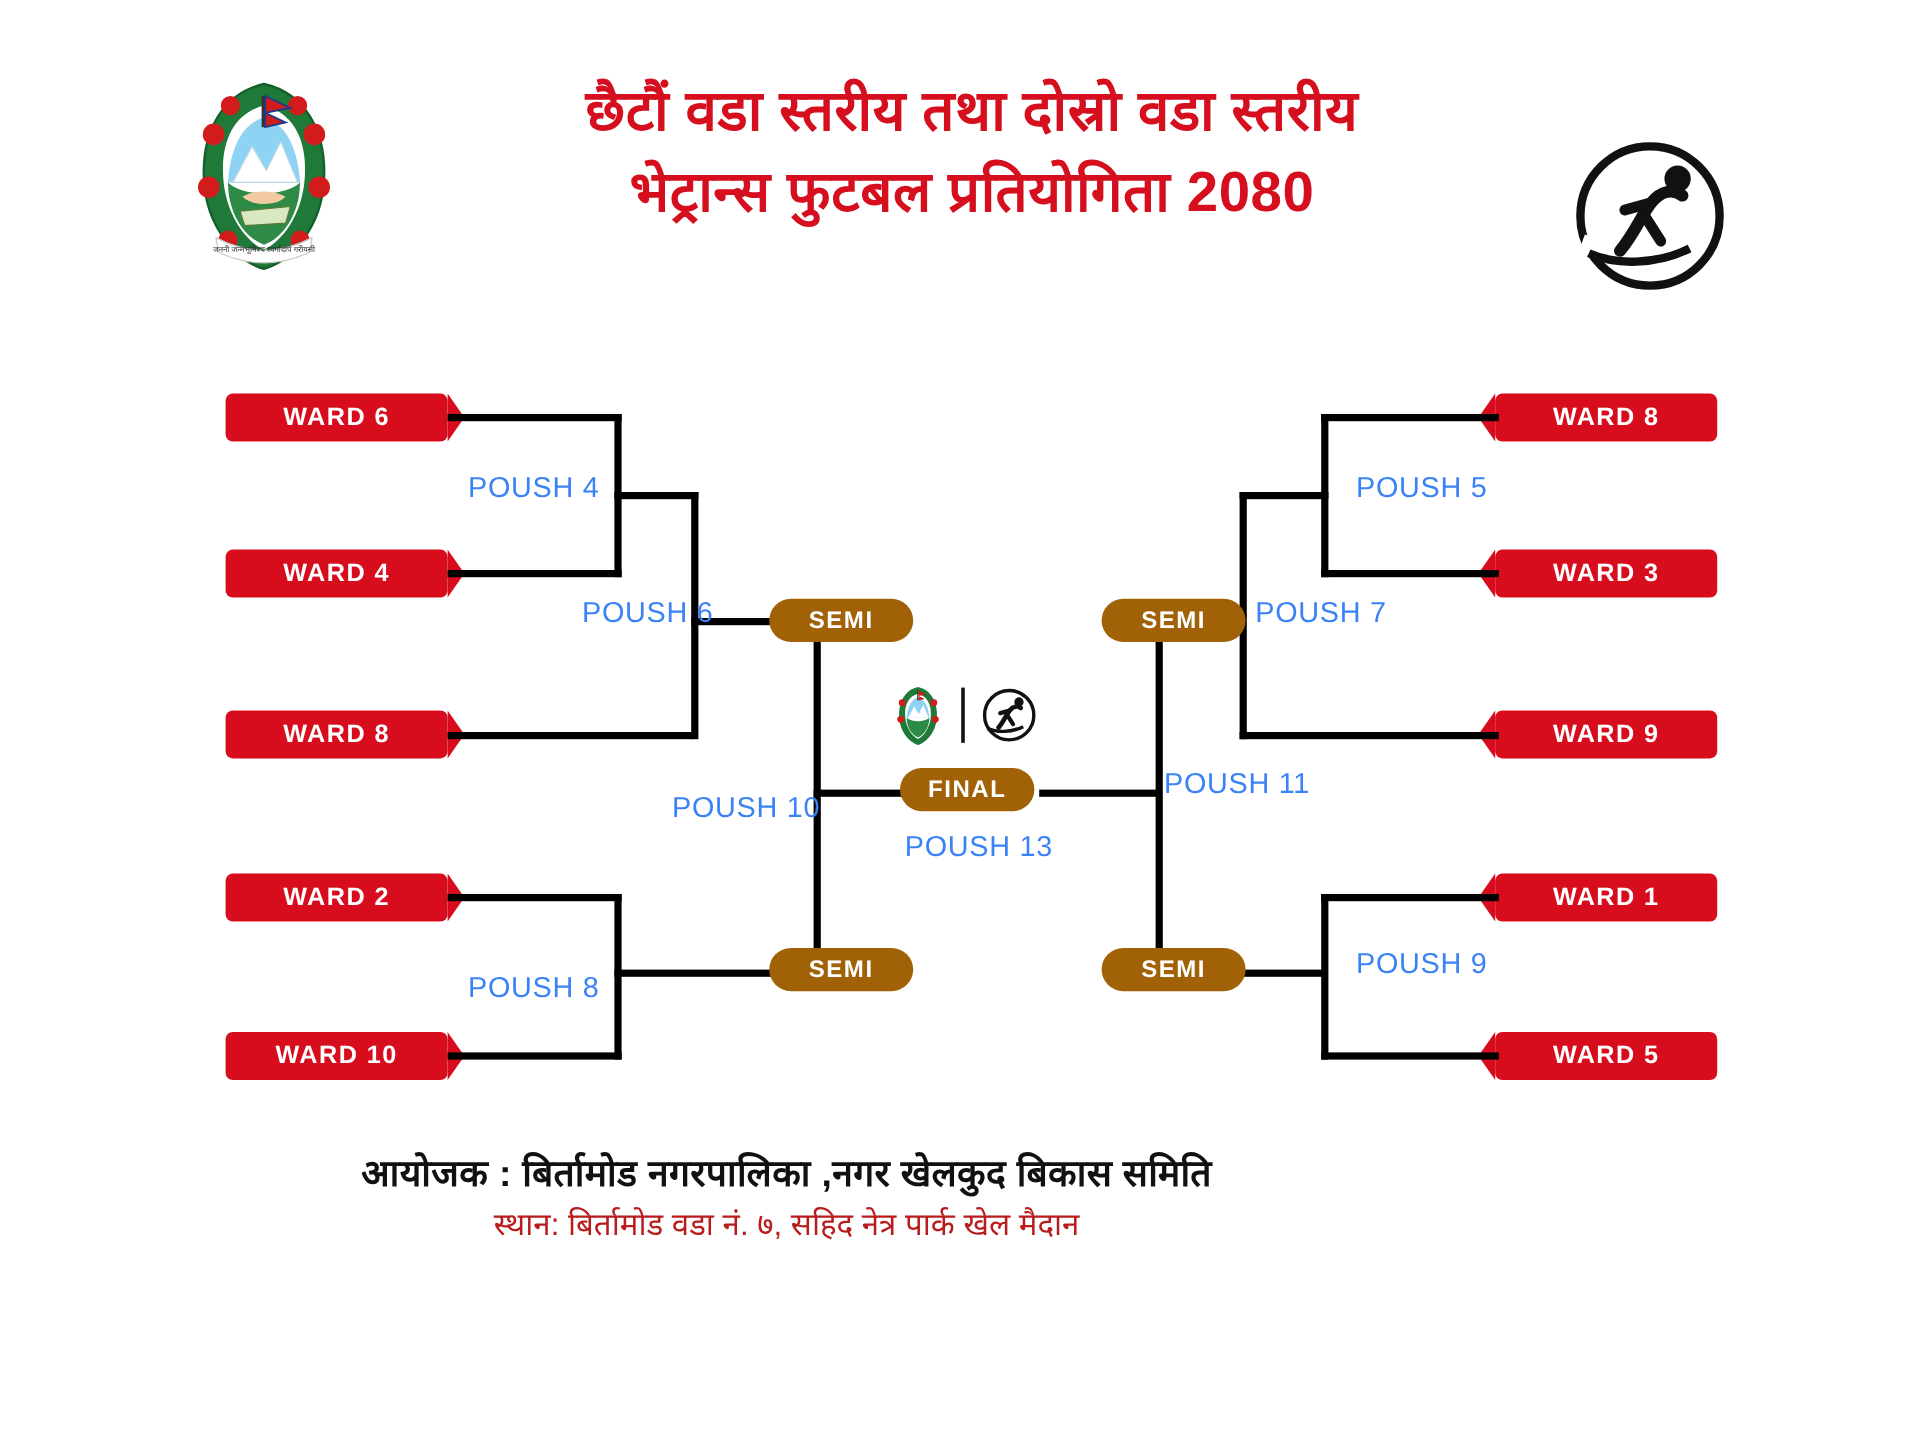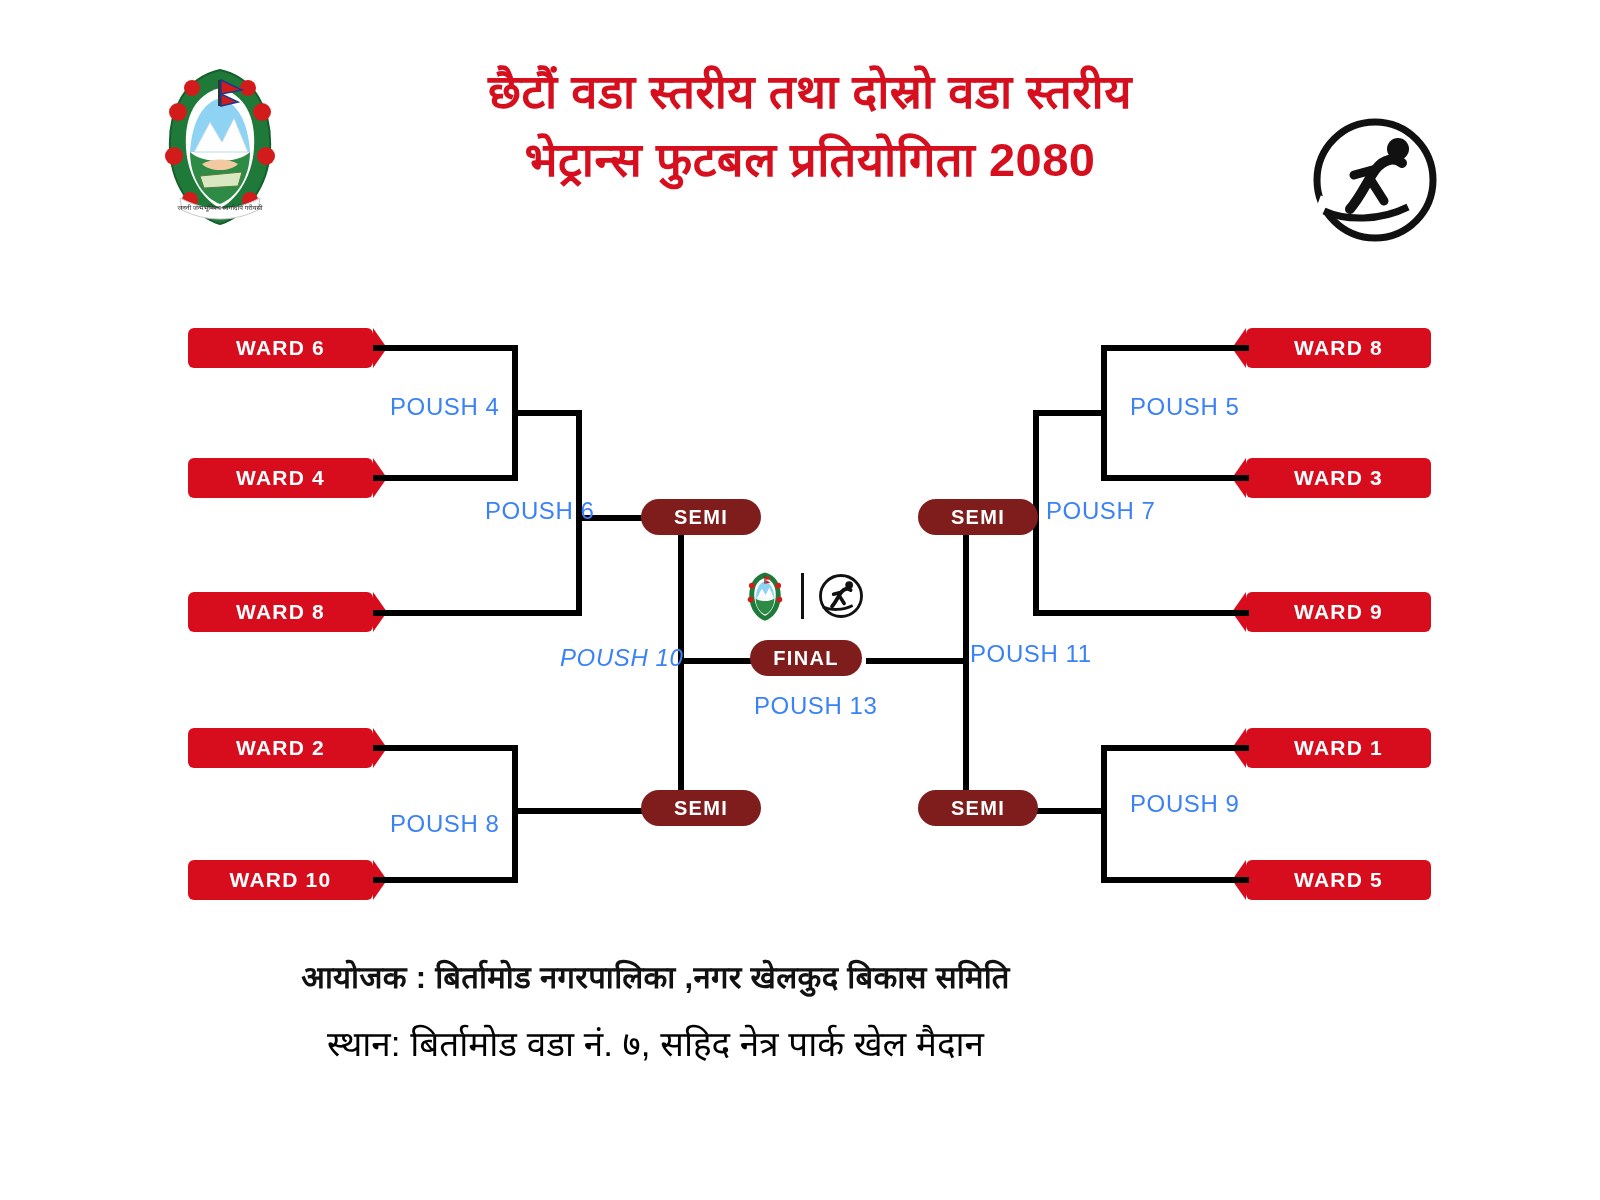--- a/index.html
+++ b/index.html
@@ -59,21 +59,21 @@
   .ward.right::after{
     content:"";position:absolute;left:-14px;top:0;
     border-top:20px solid transparent;
     border-bottom:20px solid transparent;
     border-right:14px solid #d70d1e;
   }
 
   .pill{
     position:absolute;
     height:36px;width:120px;
-    background:#7f1d1d;color:#fff;
+    background:#a16207;color:#fff;
     font-weight:bold;font-size:20px;letter-spacing:1.3px;
     display:flex;align-items:center;justify-content:center;
     border-radius:18px;
     z-index:5;
   }
 
   .matchlabel{
     position:absolute;
     font-size:24px;
     color:#3b82f6;
@@ -94,21 +94,21 @@
   }
 
   
   .footer{
     position:absolute;left:0;top:955px;width:1311px;text-align:center;
   }
   .footer .org{
     font-size:31px;font-weight:bold;color:#111;letter-spacing:.3px;
   }
   .footer .venue{
-    font-size:35px;color:#000000;margin-top:22px;
+    font-size:26px;color:#b91c1c;margin-top:4px;
   }
 </style>
 </head>
 <body>
 
 <div class="header">
 
   <div class="emblem">
     <svg width="140" height="170" viewBox="0 0 140 170">
 
@@ -209,21 +209,21 @@
 
   <div class="matchlabel" style="left:352px;top:520px;">POUSH 8</div>
 
   <div class="pill" style="left:603px;top:500px;">
     <span>SEMI</span>
   </div>
 
   <div class="line v" style="left:640px;top:225px;height:295px;"></div>
 
   <div class="line h" style="left:640px;top:368px;width:90px;"></div>
-  <div class="matchlabel" style="left:522px;top:354px;font-style:italic;">POUSH 10</div>
+  <div class="matchlabel" style="left:522px;top:370px;">POUSH 10</div>
 
   <div class="centre-logos">
     <svg width="44" height="54" viewBox="0 0 140 170">
       <path d="M70 10 C35 18 18 50 20 90 C22 130 48 158 70 164 C92 158 118 130 120 90 C122 50 105 18 70 10 Z" fill="#1f7a3a"></path>
       <circle cx="28" cy="52" r="9" fill="#d21c1c"></circle>
         <circle cx="112" cy="52" r="9" fill="#d21c1c"></circle>
       <circle cx="24" cy="96" r="9" fill="#d21c1c"></circle>
         <circle cx="116" cy="96" r="9" fill="#d21c1c"></circle>
       <path d="M70 28 C46 34 34 56 36 88 C38 120 56 142 70 148 C84 142 102 120 104 88 C106 56 94 34 70 28 Z" fill="#ffffff"></path>
       <path d="M40 92 C42 60 54 42 70 38 C86 42 98 60 100 92 Z" fill="#8fd3f4"></path>

